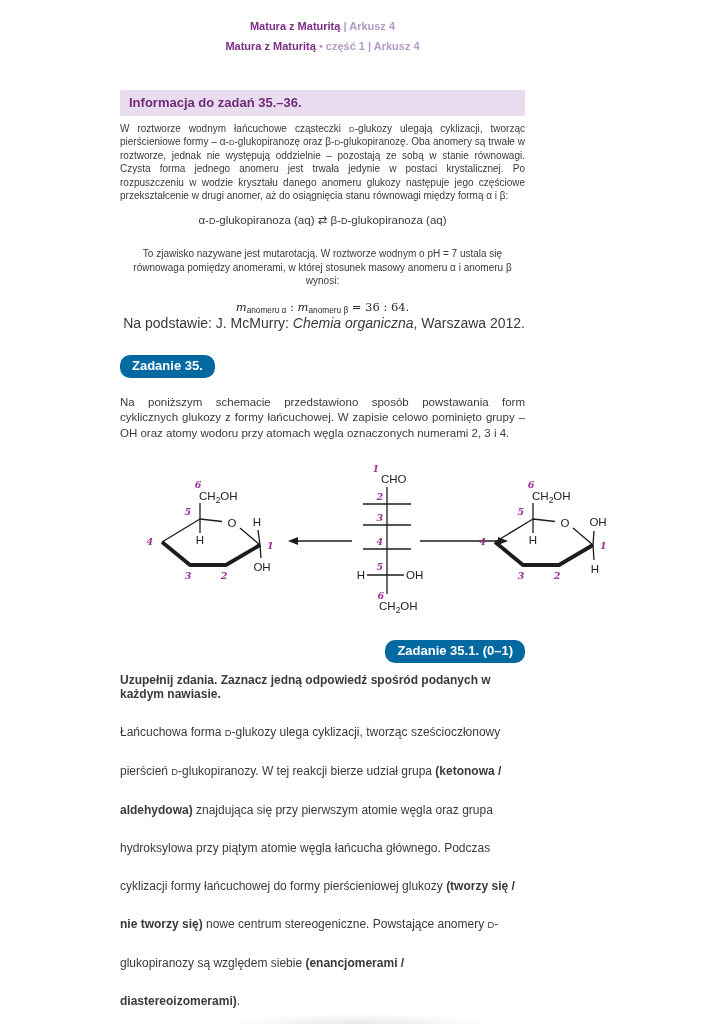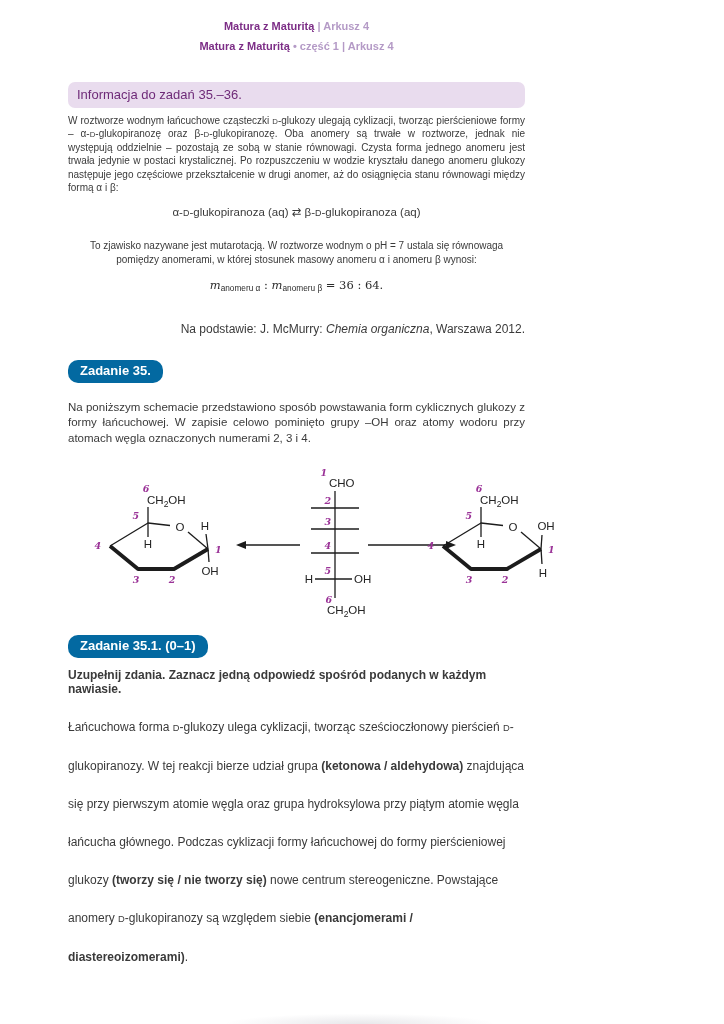--- a/index.html
+++ b/index.html
@@ -1,47 +1,47 @@
 <!DOCTYPE html>
 <html lang="pl"><head>
 <meta charset="utf-8">
 <style>
   html,body{margin:0;padding:0;}
   body{
     width:724px;height:1024px;overflow:hidden;position:relative;
     background:#ffffff;color:#3a3a3a;
     font-family:"Liberation Sans","DejaVu Sans",sans-serif;
   }
-  .page{box-sizing:border-box;width:604px;height:1024px;padding:16px 79px 0 68px;position:relative;}
+  .page{box-sizing:border-box;width:604px;height:1024px;padding:16px 79px 0 120px;position:relative;}
   
   .hdr{text-align:center;font-size:11px;font-weight:700;color:#7c2d86;line-height:20px;}
   .lt{color:#b49ac6;}
   
   .b{font-weight:700;}
   .i{font-style:italic;}
   .sc{font-size:.78em;}
   .sub{font-size:.72em;vertical-align:-0.3em;}
   .sf{font-family:"DejaVu Serif","Liberation Serif",serif;}
   
   .banner{
-    margin-top:26px;background:#e9dcee;color:#6e2a78;
-    font-size:13px;font-weight:400;padding:5px 9px 6px;border-radius:7px;
+    margin-top:34px;background:#e9dcee;color:#6e2a78;
+    font-size:13px;font-weight:700;padding:5px 9px 6px;border-radius:2px;
   }
   .para{font-size:10px;line-height:1.34;margin-top:6px;text-align:justify;}
   .para2{font-size:10px;line-height:1.34;margin-top:20px;text-align:center;}
   .eq{font-size:11.5px;text-align:center;margin-top:11px;}
   .formula{font-size:11.5px;text-align:center;margin-top:12px;color:#2c2c2c;}
-  .source{font-size:12px;text-align:right;margin-top:28px;color:#3a3a3a;}
+  .source{font-size:14px;text-align:right;margin-top:0;color:#3a3a3a;}
   
   .badge{
     display:inline-block;background:#0369a1;color:#ffffff;
     font-size:13px;font-weight:700;padding:3px 12px 5px;border-radius:10px;
   }
   .badge-row{margin-top:24px;}
-  .badge-row2{margin-top:6px;}
+  .badge-row2{margin-top:15px;text-align:right;}
   .intro{font-size:11.5px;line-height:1.34;margin-top:17px;text-align:justify;}
   .bold-instr{font-size:12px;font-weight:700;margin-top:10px;}
   .fill{font-size:12px;line-height:38px;margin-top:9px;text-align:left;}
   
   .diagram{margin-top:7px;}
   .bond{stroke:#1c1c1c;stroke-width:1.3;fill:none;stroke-linejoin:round;}
   .bondT{stroke:#1c1c1c;stroke-width:3.8;fill:none;stroke-linejoin:round;}
   .arrowline{stroke:#1c1c1c;stroke-width:1.4;fill:none;}
   .arrowhead{fill:#1c1c1c;stroke:none;}
   .atom{font-family:"Liberation Sans","DejaVu Sans",sans-serif;font-size:11.5px;fill:#222222;}

